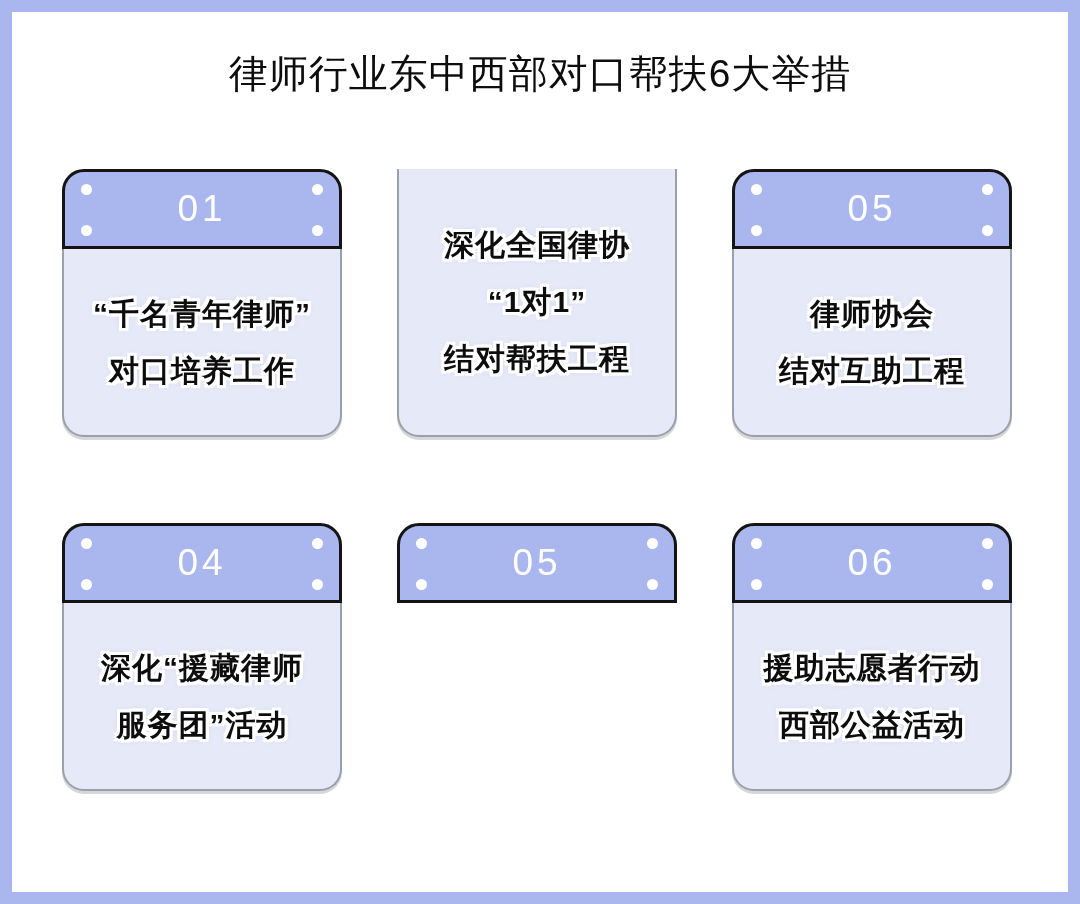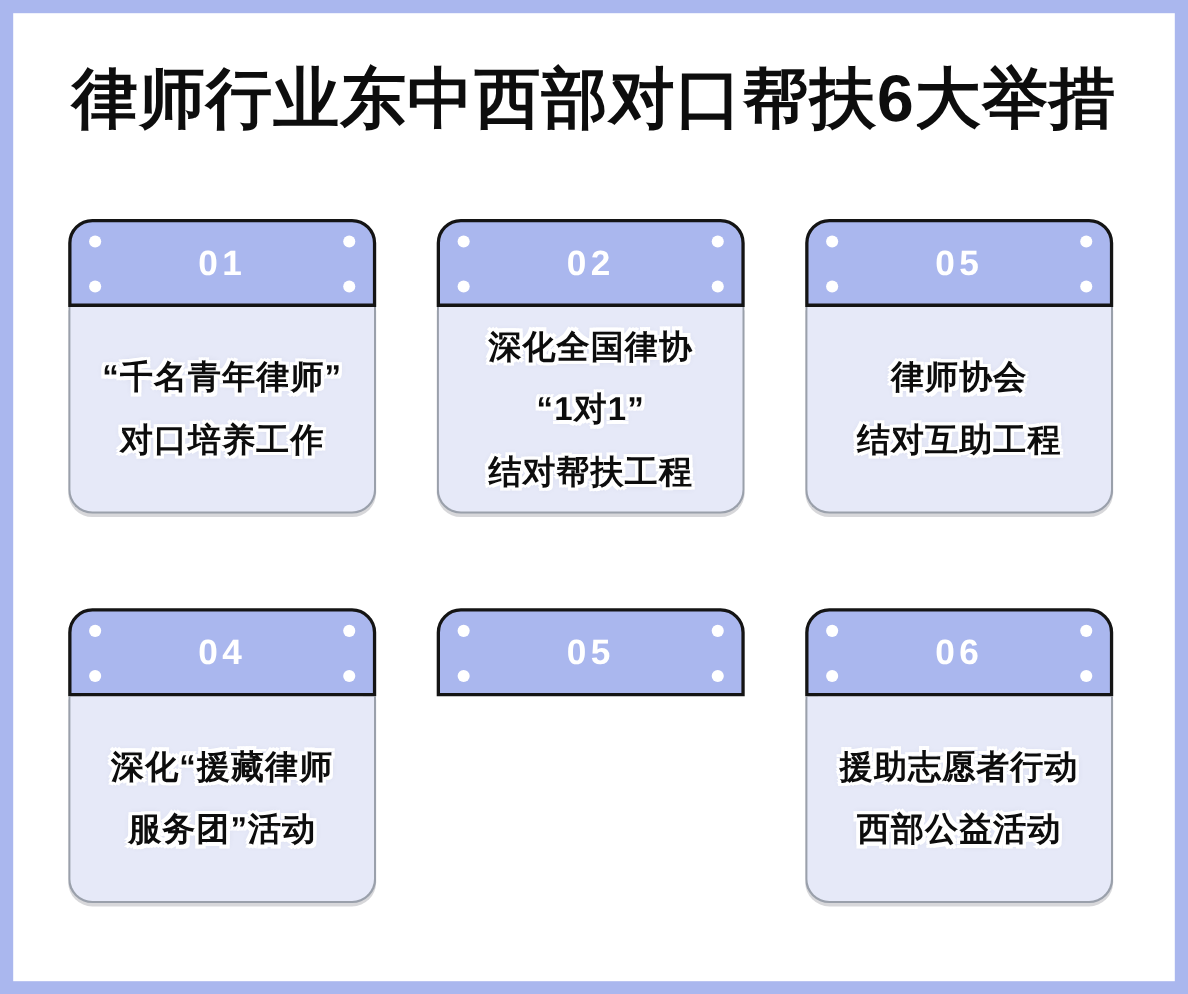--- a/index.html
+++ b/index.html
@@ -20,23 +20,23 @@
   }
   .frame{
     width:1080px;height:904px;
     border:12px solid var(--frame-color);
     background:var(--page-bg);
     overflow:hidden;
   }
   .title{
     margin-top:34px;
     text-align:center;
-    font-size:60px;
+    font-size:39px;
     line-height:1.45;
-    font-weight:700;
+    font-weight:400;
     color:var(--text-color);
     letter-spacing:1px;
   }
   .grid{
     margin:66px 0 0 50px;
     width:950px;
     display:grid;
     grid-template-columns:repeat(3,280px);
     grid-auto-rows:268px;
     column-gap:55px;
@@ -52,22 +52,22 @@
     flex:0 0 80px;
     background:var(--header-fill);
     border:3px solid var(--header-border);
     border-radius:22px 22px 0 0;
     display:flex;
     align-items:center;
     justify-content:center;
   }
   .card-number{
     color:var(--number-color);
-    font-size:32px;
-    font-weight:700;
+    font-size:37px;
+    font-weight:400;
     letter-spacing:4px;
   }
   .dot{
     position:absolute;
     width:11px;height:11px;
     border-radius:50%;
     background:#ffffff;
   }
   .dot-tl{left:16px;top:12px;}
   .dot-tr{right:16px;top:12px;}
@@ -114,27 +114,20 @@
       <span class="dot dot-br"></span>
       <span class="card-number">01</span>
     </div>
     <div class="card-body">
           <div class="card-line">“千名青年律师”</div>
           <div class="card-line">对口培养工作</div>
         </div>
   </div>
 
   <div class="card">
-    <div class="card-header">
-      <span class="dot dot-tl"></span>
-      <span class="dot dot-tr"></span>
-      <span class="dot dot-bl"></span>
-      <span class="dot dot-br"></span>
-      <span class="card-number">02</span>
-    </div>
     <div class="card-body">
           <div class="card-line">深化全国律协</div>
           <div class="card-line">“1对1”</div>
           <div class="card-line">结对帮扶工程</div>
         </div>
   </div>
 
   <div class="card">
     <div class="card-header">
       <span class="dot dot-tl"></span>

